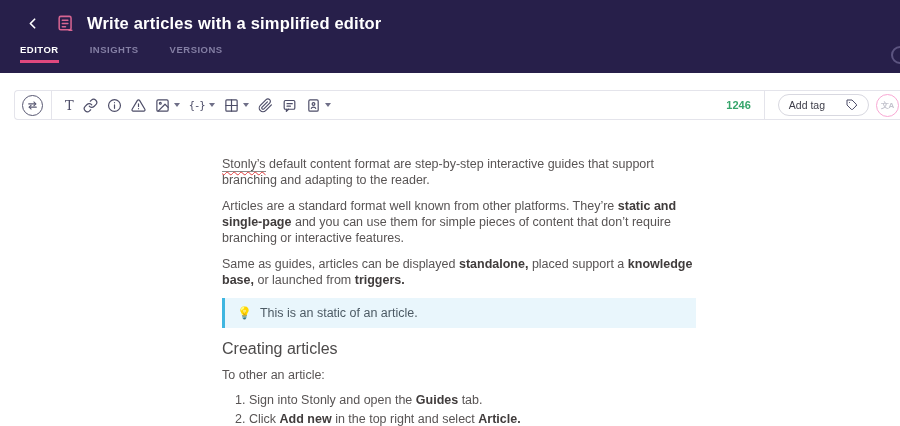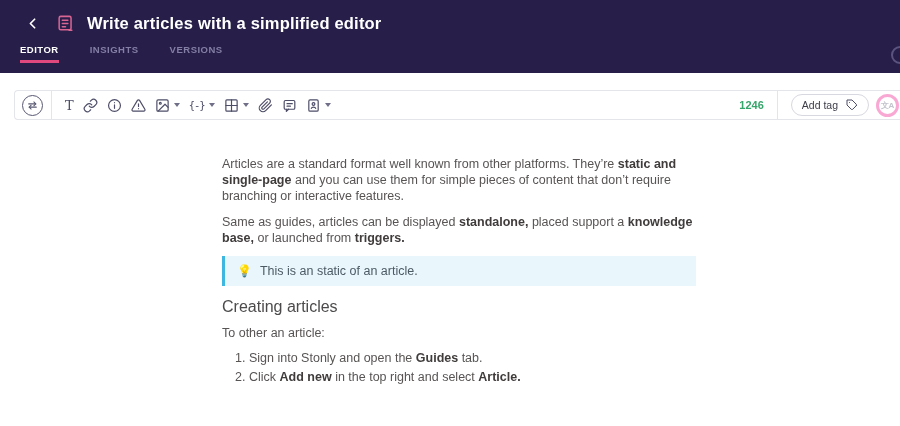--- a/index.html
+++ b/index.html
@@ -32,24 +32,24 @@
   .tb-icons { display:flex; align-items:center; gap:7px; padding-left:12px; }
   .tb-btn { display:flex; align-items:center; gap:3px; background:none; border:none;
     color:#4d4d68; cursor:pointer; padding:2px 1px; }
   .tb-btn .t-glyph { font-family:"DejaVu Serif", serif; font-size:13px; line-height:13px; color:#4d4d68; }
   .tb-btn .brace-glyph { font-family:"DejaVu Sans Mono", monospace; font-size:10.5px; line-height:12px; color:#4d4d68; letter-spacing:-1px; }
   .caret { width:0; height:0; border-left:3.5px solid transparent; border-right:3.5px solid transparent;
     border-top:4px solid #6f6f88; margin-left:1px; }
   .tb-right { margin-left:auto; display:flex; align-items:center; height:100%; }
   .char-count { color:#36a56b; font-size:11px; font-weight:700; padding:0 13px; }
   .add-tag { margin:0 7px 0 13px; height:22px; border:1px solid #d8d8e0; border-radius:11px;
-    background:#fff; display:flex; align-items:center; gap:8px; padding:0 10px;
+    background:#fff; display:flex; align-items:center; gap:21px; padding:0 10px;
     font-size:10.5px; color:#3d3d49; cursor:pointer; font-family:inherit; }
   .add-tag .tagicon { color:#4d4d68; display:flex; }
-  .translate-btn { width:23px; height:23px; border-radius:50%; border:3px solid #f9a8d4;
+  .translate-btn { width:23px; height:23px; border-radius:50%; border:1px solid #f9a8d4;
     background:#fff; color:#c3c3cd; font-size:8px; font-weight:700; display:flex;
     align-items:center; justify-content:center; margin-right:1px; cursor:default; letter-spacing:-.5px; }
 
   
   .content { position:absolute; left:222px; top:156px; width:474px; color:#585454; }
   .content p.body { font-size:12.5px; line-height:16px; margin:0 0 10px; }
   .bold { font-weight:700; color:#403c3c; }
   .misspelled { border-bottom:1px solid #8a8a8a;
     text-decoration:underline wavy #e23c3c 1px; text-underline-offset:2.5px; }
   .callout { margin:8px 0 12px; background:#e9f6fc; border-left:3px solid #3fb6e0;
@@ -202,20 +202,21 @@
             </svg>
         </span>
       </button>
       <button class="translate-btn">
         <span>文A</span>
       </button>
     </div>
   </div>
 
   <main class="content">
+    <p class="body"><span class="misspelled">Stonly’s</span><span> default content format are step-by-step interactive guides that support branching and adapting to the reader.</span></p>
     <p class="body"><span>Articles are a standard format well known from other platforms. They’re </span><span class="bold">static and single-page</span><span> and you can use them for simple pieces of content that don’t require branching or interactive features.</span></p>
     <p class="body"><span>Same as guides, articles can be displayed </span><span class="bold">standalone,</span><span> placed support a </span><span class="bold">knowledge base,</span><span> or launched from </span><span class="bold">triggers.</span></p>
 
     <div class="callout">
       <span class="emoji">💡</span>
       <span>This is an static of an article.</span>
     </div>
 
     <h2 class="section-heading">Creating articles</h2>
     <p class="intro">To other an article:</p>

